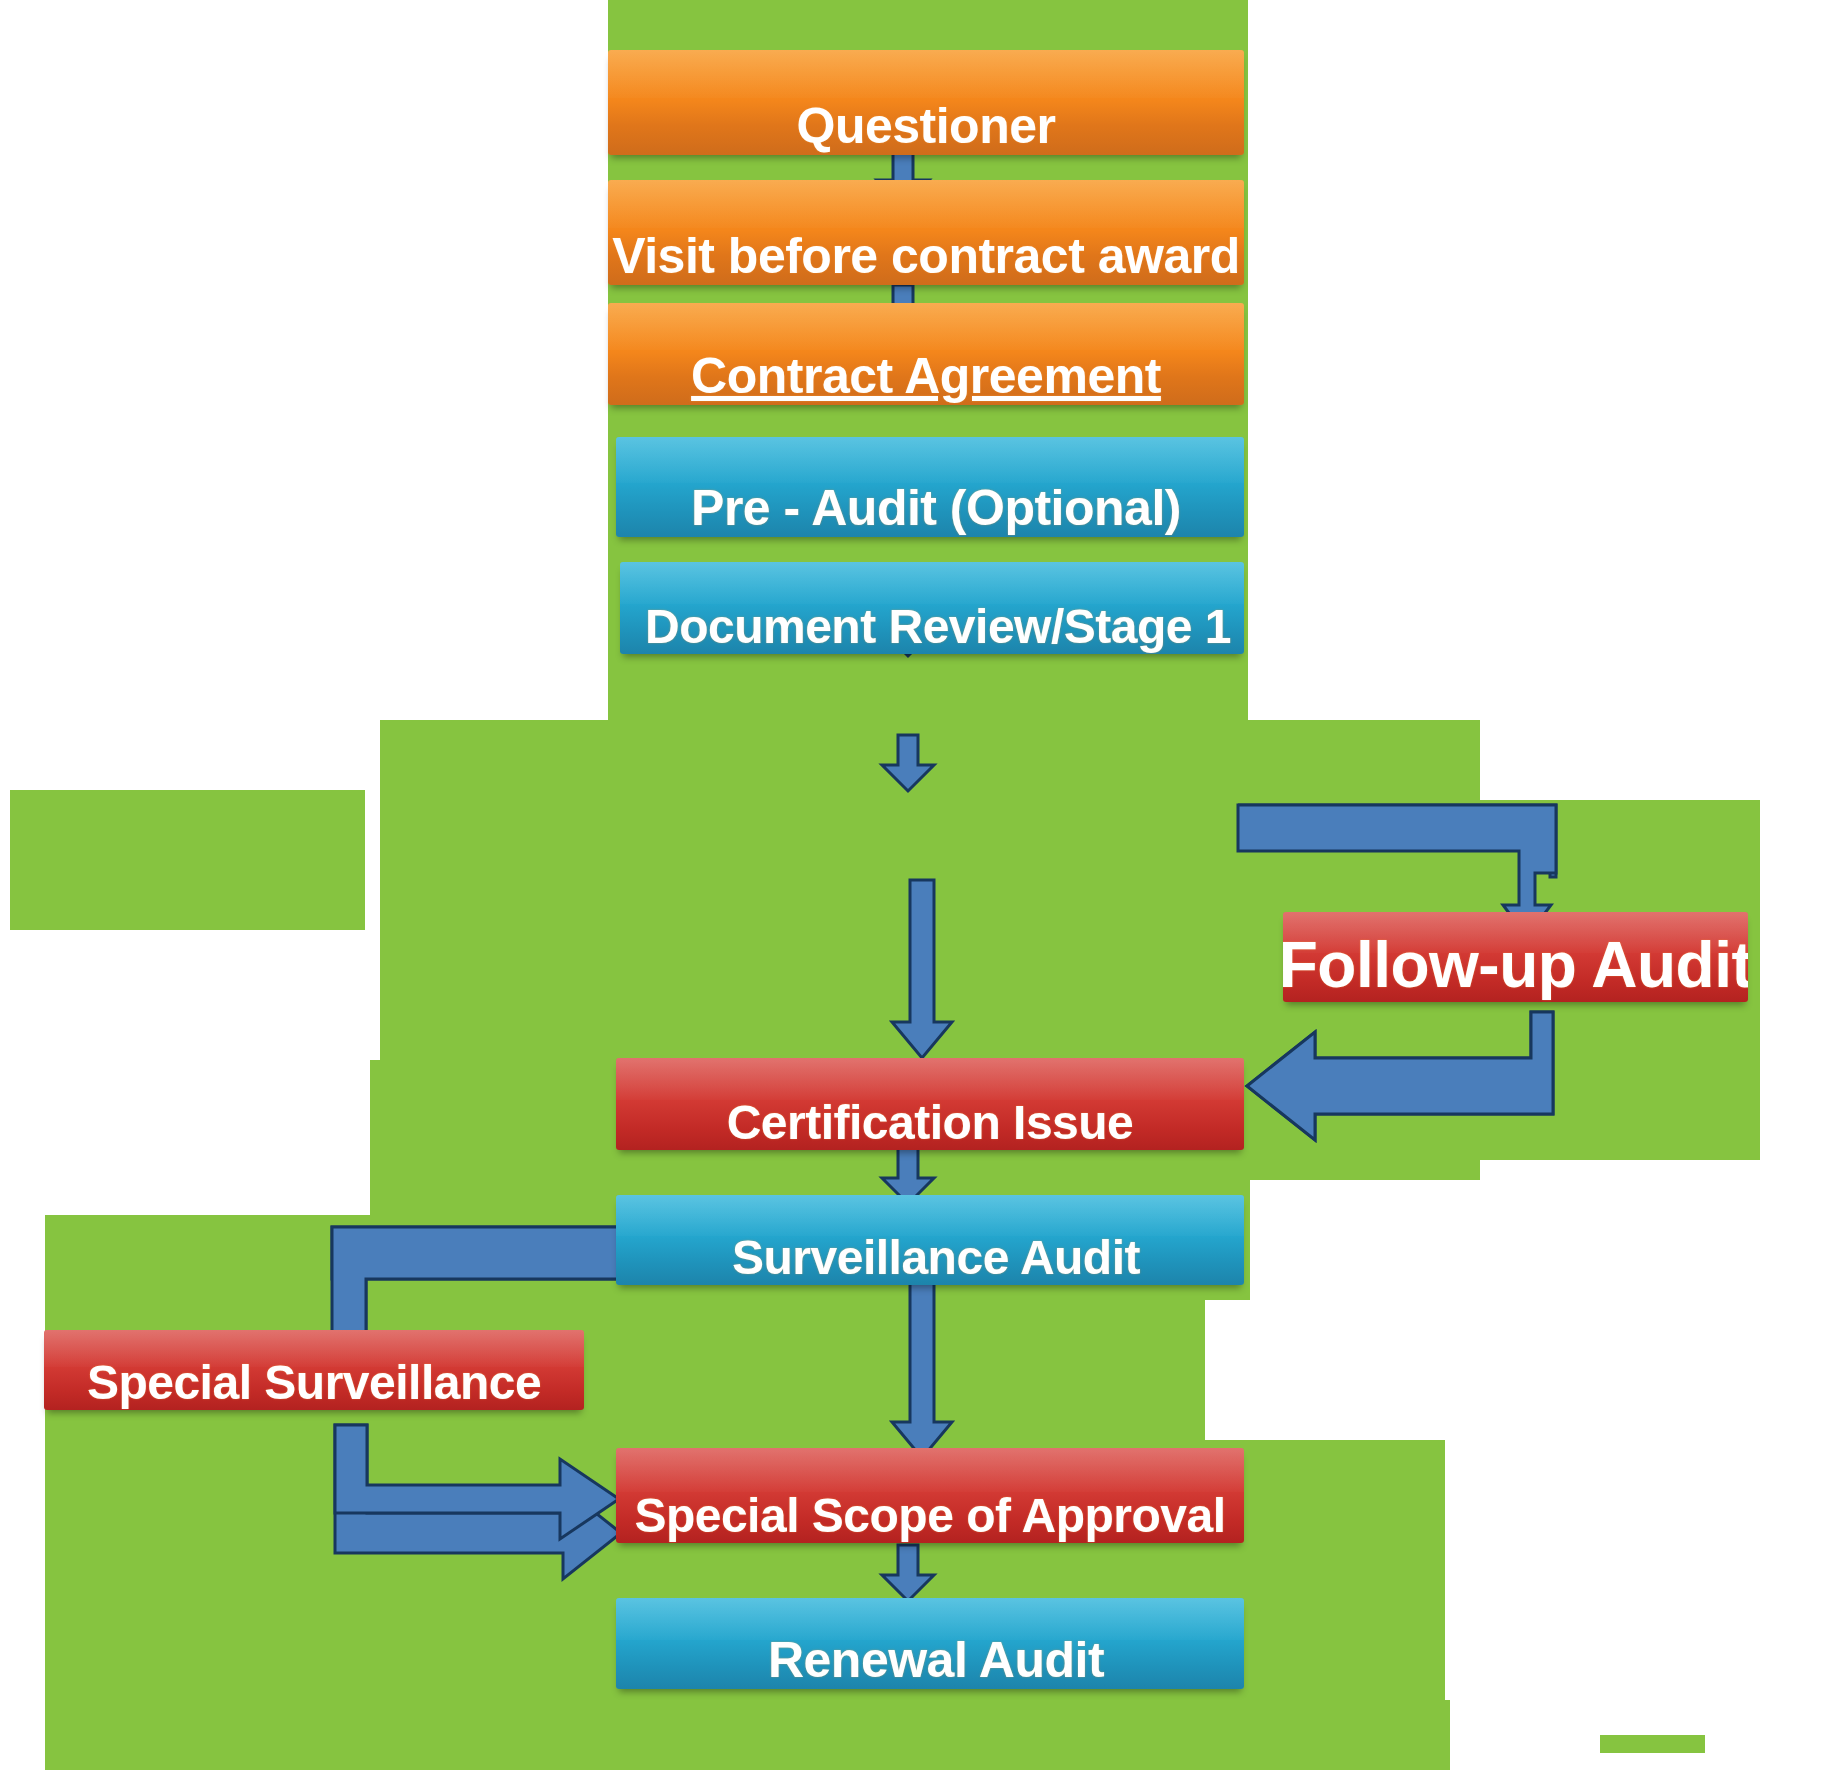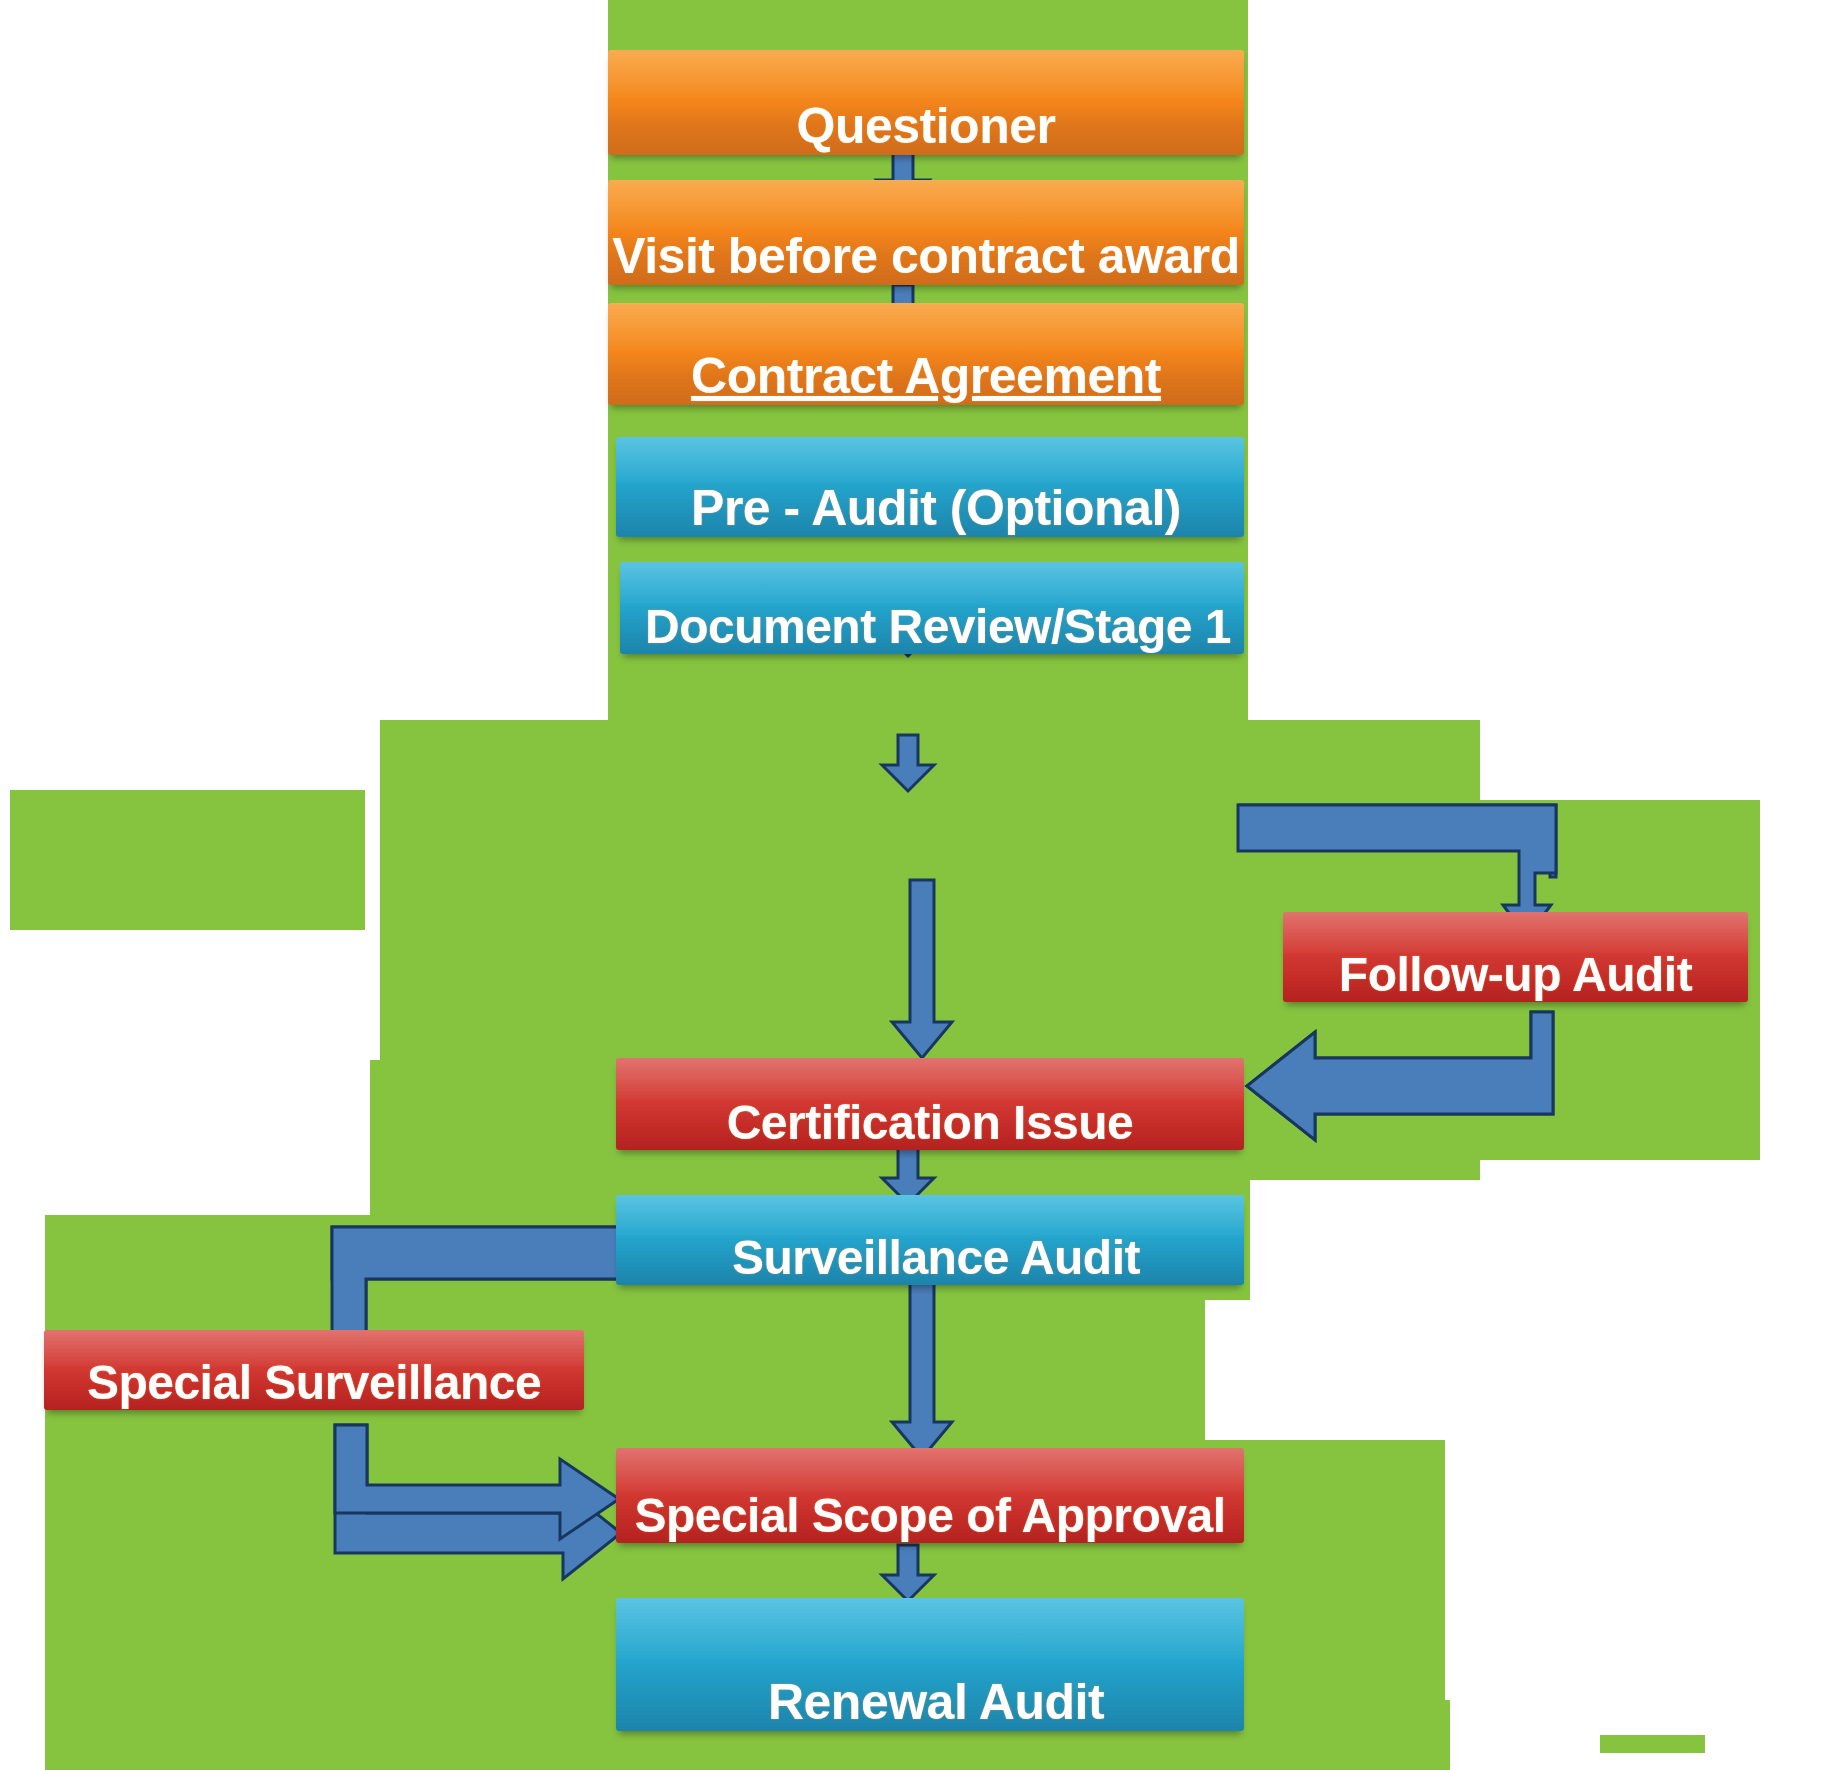--- a/index.html
+++ b/index.html
@@ -196,37 +196,37 @@
 
   <div class="node blue" style="left:616px; top:437px; width:628px; height:100px; font-size:50px;">
     <span class="label">Pre - Audit (Optional)</span>
   </div>
 
   <div class="node blue" style="left:620px; top:562px; width:624px; height:92px; font-size:48px;">
     <span class="label">Document Review/Stage 1</span>
   </div>
 
 
-  <div class="node red" style="left:1283px; top:912px; width:465px; height:90px; font-size:48px;">
+  <div class="node red" style="left:1283px; top:912px; width:465px; height:90px; font-size:64px;">
     <span class="label">Follow-up Audit</span>
   </div>
 
   <div class="node red" style="left:616px; top:1058px; width:628px; height:92px; font-size:48px;">
     <span class="label">Certification Issue</span>
   </div>
 
   <div class="node blue" style="left:616px; top:1195px; width:628px; height:90px; font-size:48px;">
     <span class="label">Surveillance Audit</span>
   </div>
 
   <div class="node red" style="left:44px; top:1330px; width:540px; height:80px; font-size:48px;">
     <span class="label">Special Surveillance</span>
   </div>
 
   <div class="node red" style="left:616px; top:1448px; width:628px; height:95px; font-size:48px;">
     <span class="label">Special Scope of Approval</span>
   </div>
 
-  <div class="node blue" style="left:616px; top:1598px; width:628px; height:133px; font-size:50px;">
+  <div class="node blue" style="left:616px; top:1598px; width:628px; height:91px; font-size:50px;">
     <span class="label">Renewal Audit</span>
   </div>
 
 </div>
 
 </body></html>

